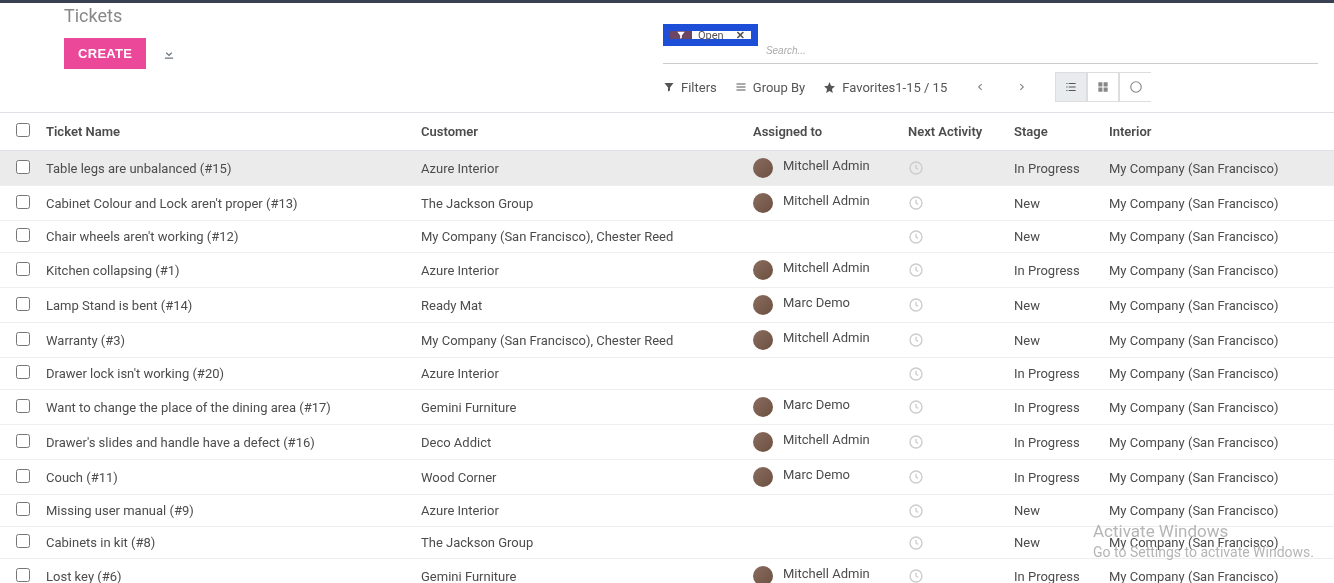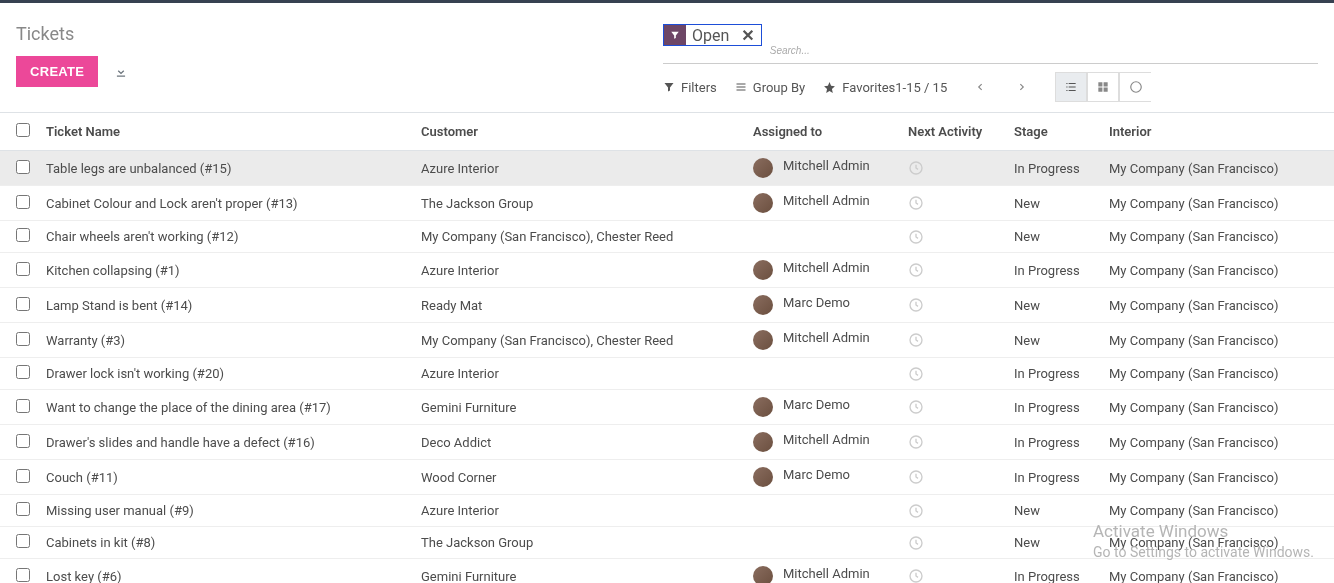--- a/index.html
+++ b/index.html
@@ -1,26 +1,26 @@
 <!DOCTYPE html>
 <html><head>
 <meta charset="utf-8">
 <style>
 * { box-sizing: border-box; margin: 0; padding: 0; }
 body { font-family: -apple-system, BlinkMacSystemFont, "Segoe UI", Roboto, Helvetica, Arial, sans-serif; font-size: 13px; color: #4c4c4c; background: #fff; width: 1334px; }
 .topbar { height: 3px; background: #374151; }
 .header-section { display: flex; align-items: flex-start; justify-content: space-between; padding: 0 16px; }
-.header-left { padding-top: 20px; }
+.header-left { padding-top: 2px; margin-left: 48px; }
 .title { font-size: 18px; color: #888; font-weight: 400; margin-bottom: 12px; }
 .action-row { display: flex; align-items: center; gap: 16px; }
 .create-btn { background: #ec4899; color: #fff; border: none; padding: 8px 14px; font-size: 13px; font-weight: 600; cursor: pointer; letter-spacing: 0.3px; }
 .download-icon { color: #6c757d; cursor: pointer; }
 .header-right { flex: 1; display: flex; flex-direction: column; align-items: flex-end; }
 .search-area { width: 655px; margin-top: 6px; margin-bottom: 8px; display: flex; align-items: center; border-bottom: 1px solid #ccc; padding-bottom: 2px; }
-.filter-tag { display: inline-flex; align-items: center; border: 1px solid #1d4ed8; height: 22px; font-size: 16px; }
+.filter-tag { display: inline-flex; align-items: center; border: 7px solid #1d4ed8; height: 22px; font-size: 11px; }
 .filter-prefix { background: #6d4666; color: #fff; width: 22px; height: 100%; display: flex; align-items: center; justify-content: center; }
 .filter-label { padding: 0 6px; color: #555; }
 .filter-x { padding: 0 6px; color: #555; cursor: pointer; font-weight: bold; }
 .search-input { flex: 1; border: none; outline: none; padding: 4px 8px; font-size: 10px; height: 22px; margin-top: 30px; }
 .search-input::placeholder { color: #aaa; font-style: italic; }
 .header-actions-row { width: 655px; display: flex; align-items: center; justify-content: flex-start; }
 .filter-actions { display: flex; gap: 18px; align-items: center; }
 .filter-action { display: inline-flex; align-items: center; gap: 6px; color: #555; cursor: pointer; font-size: 13px; }
 .pager-views { display: flex; align-items: center; gap: 24px; }
 .pager-text { color: #555; font-size: 13px; }

